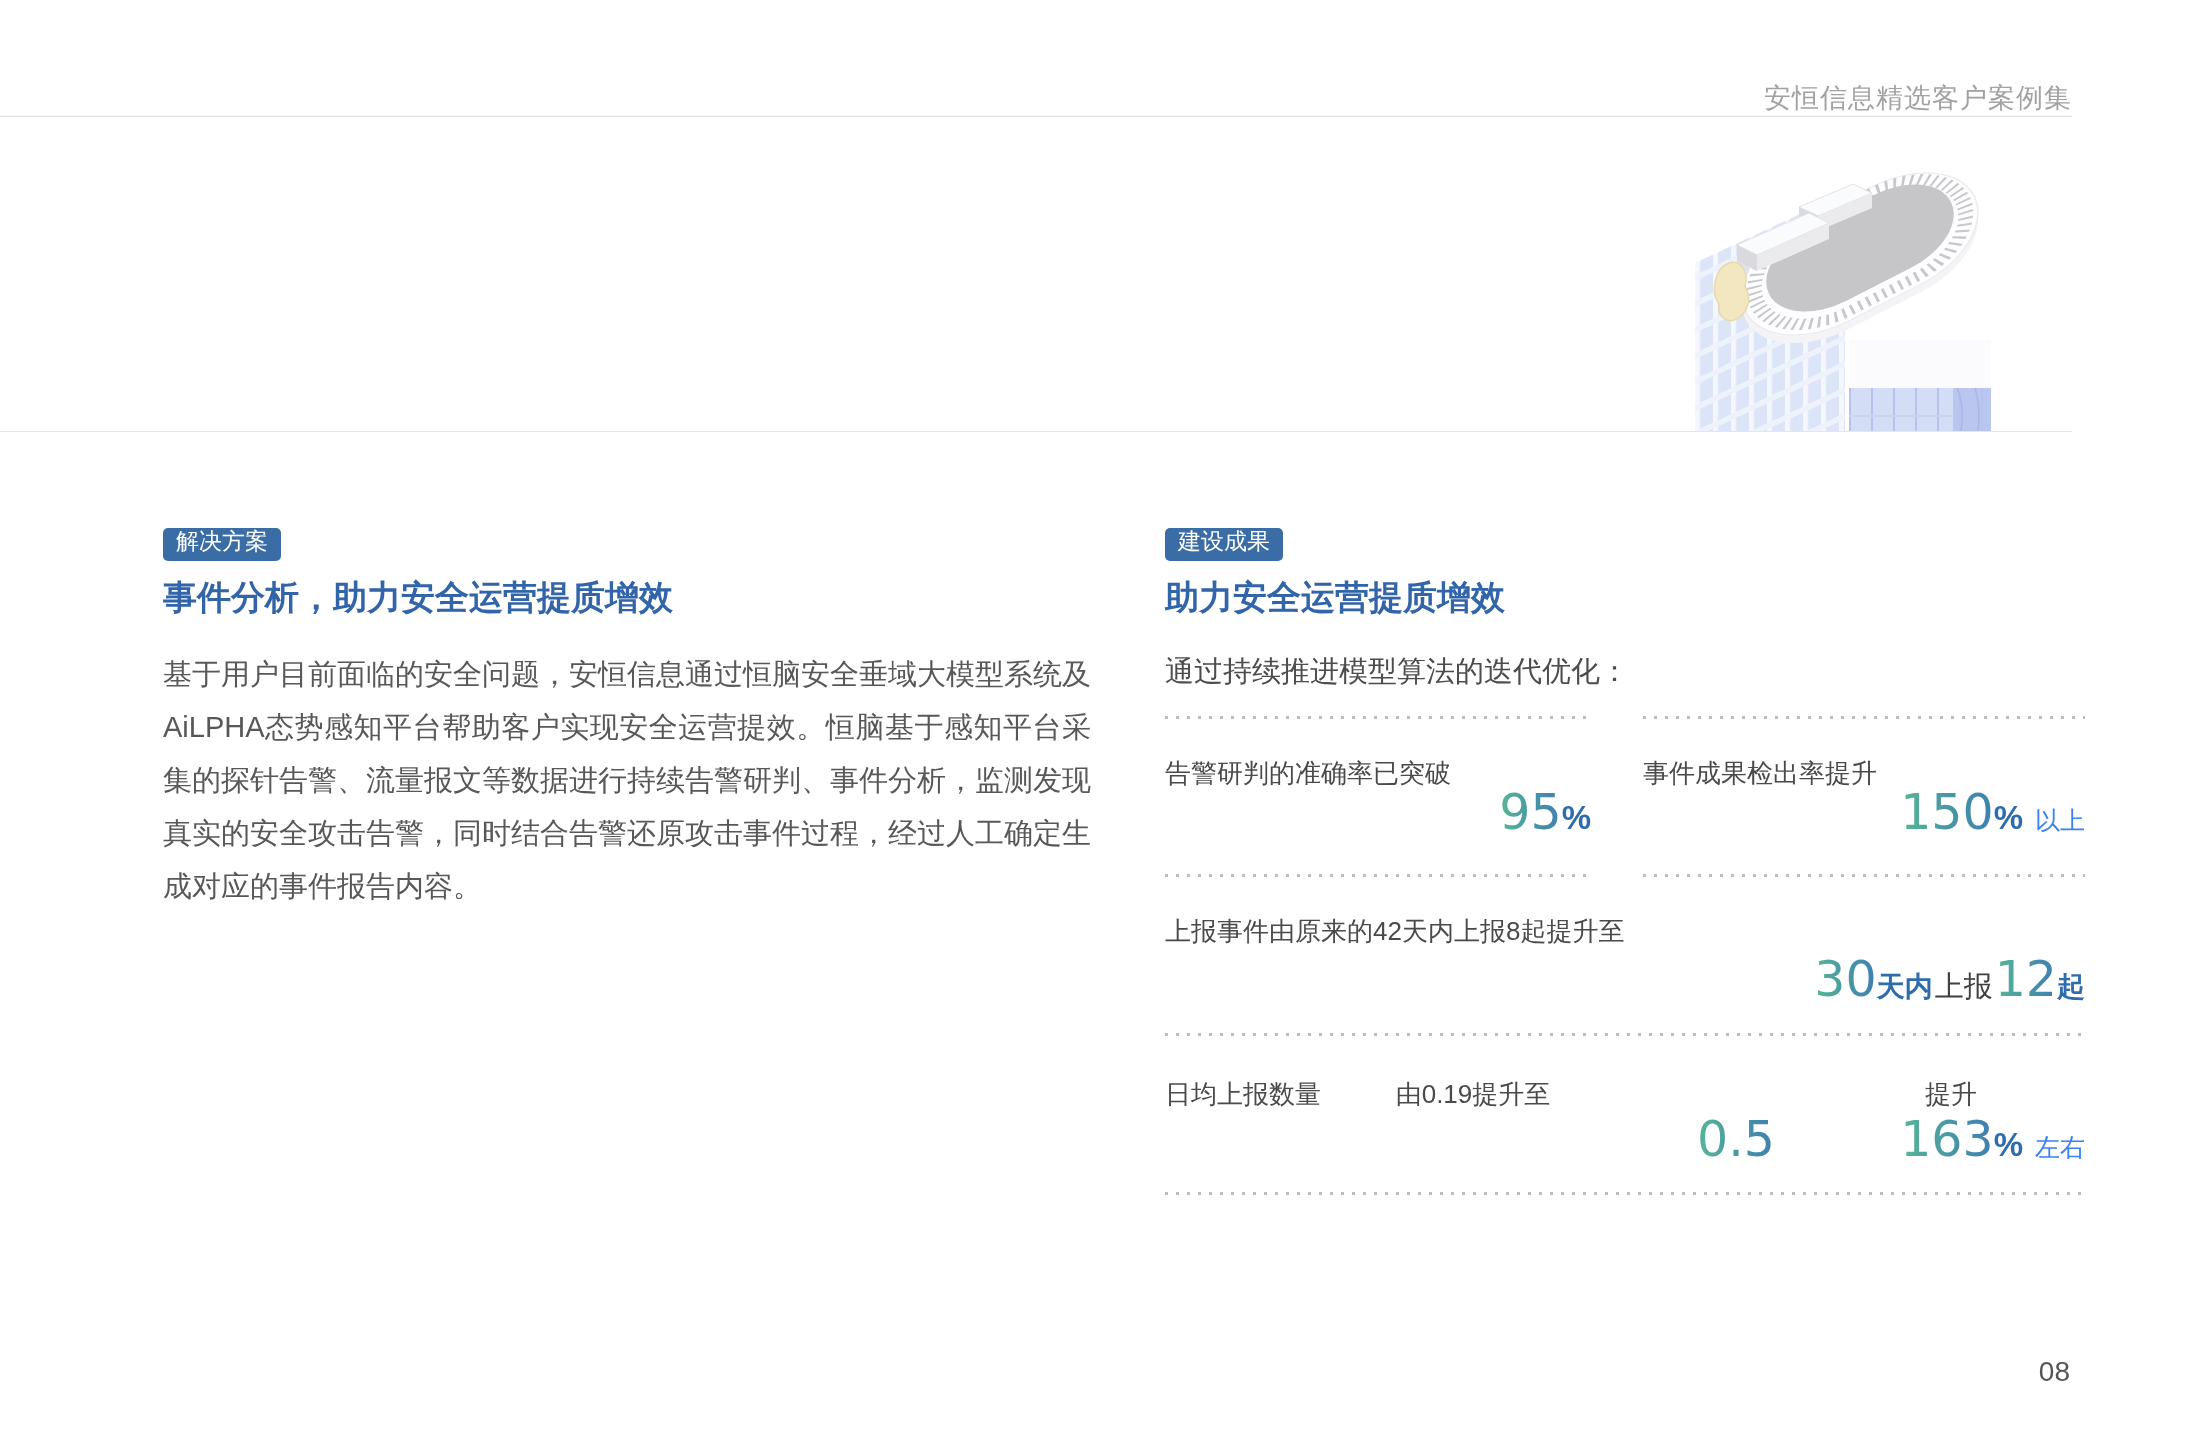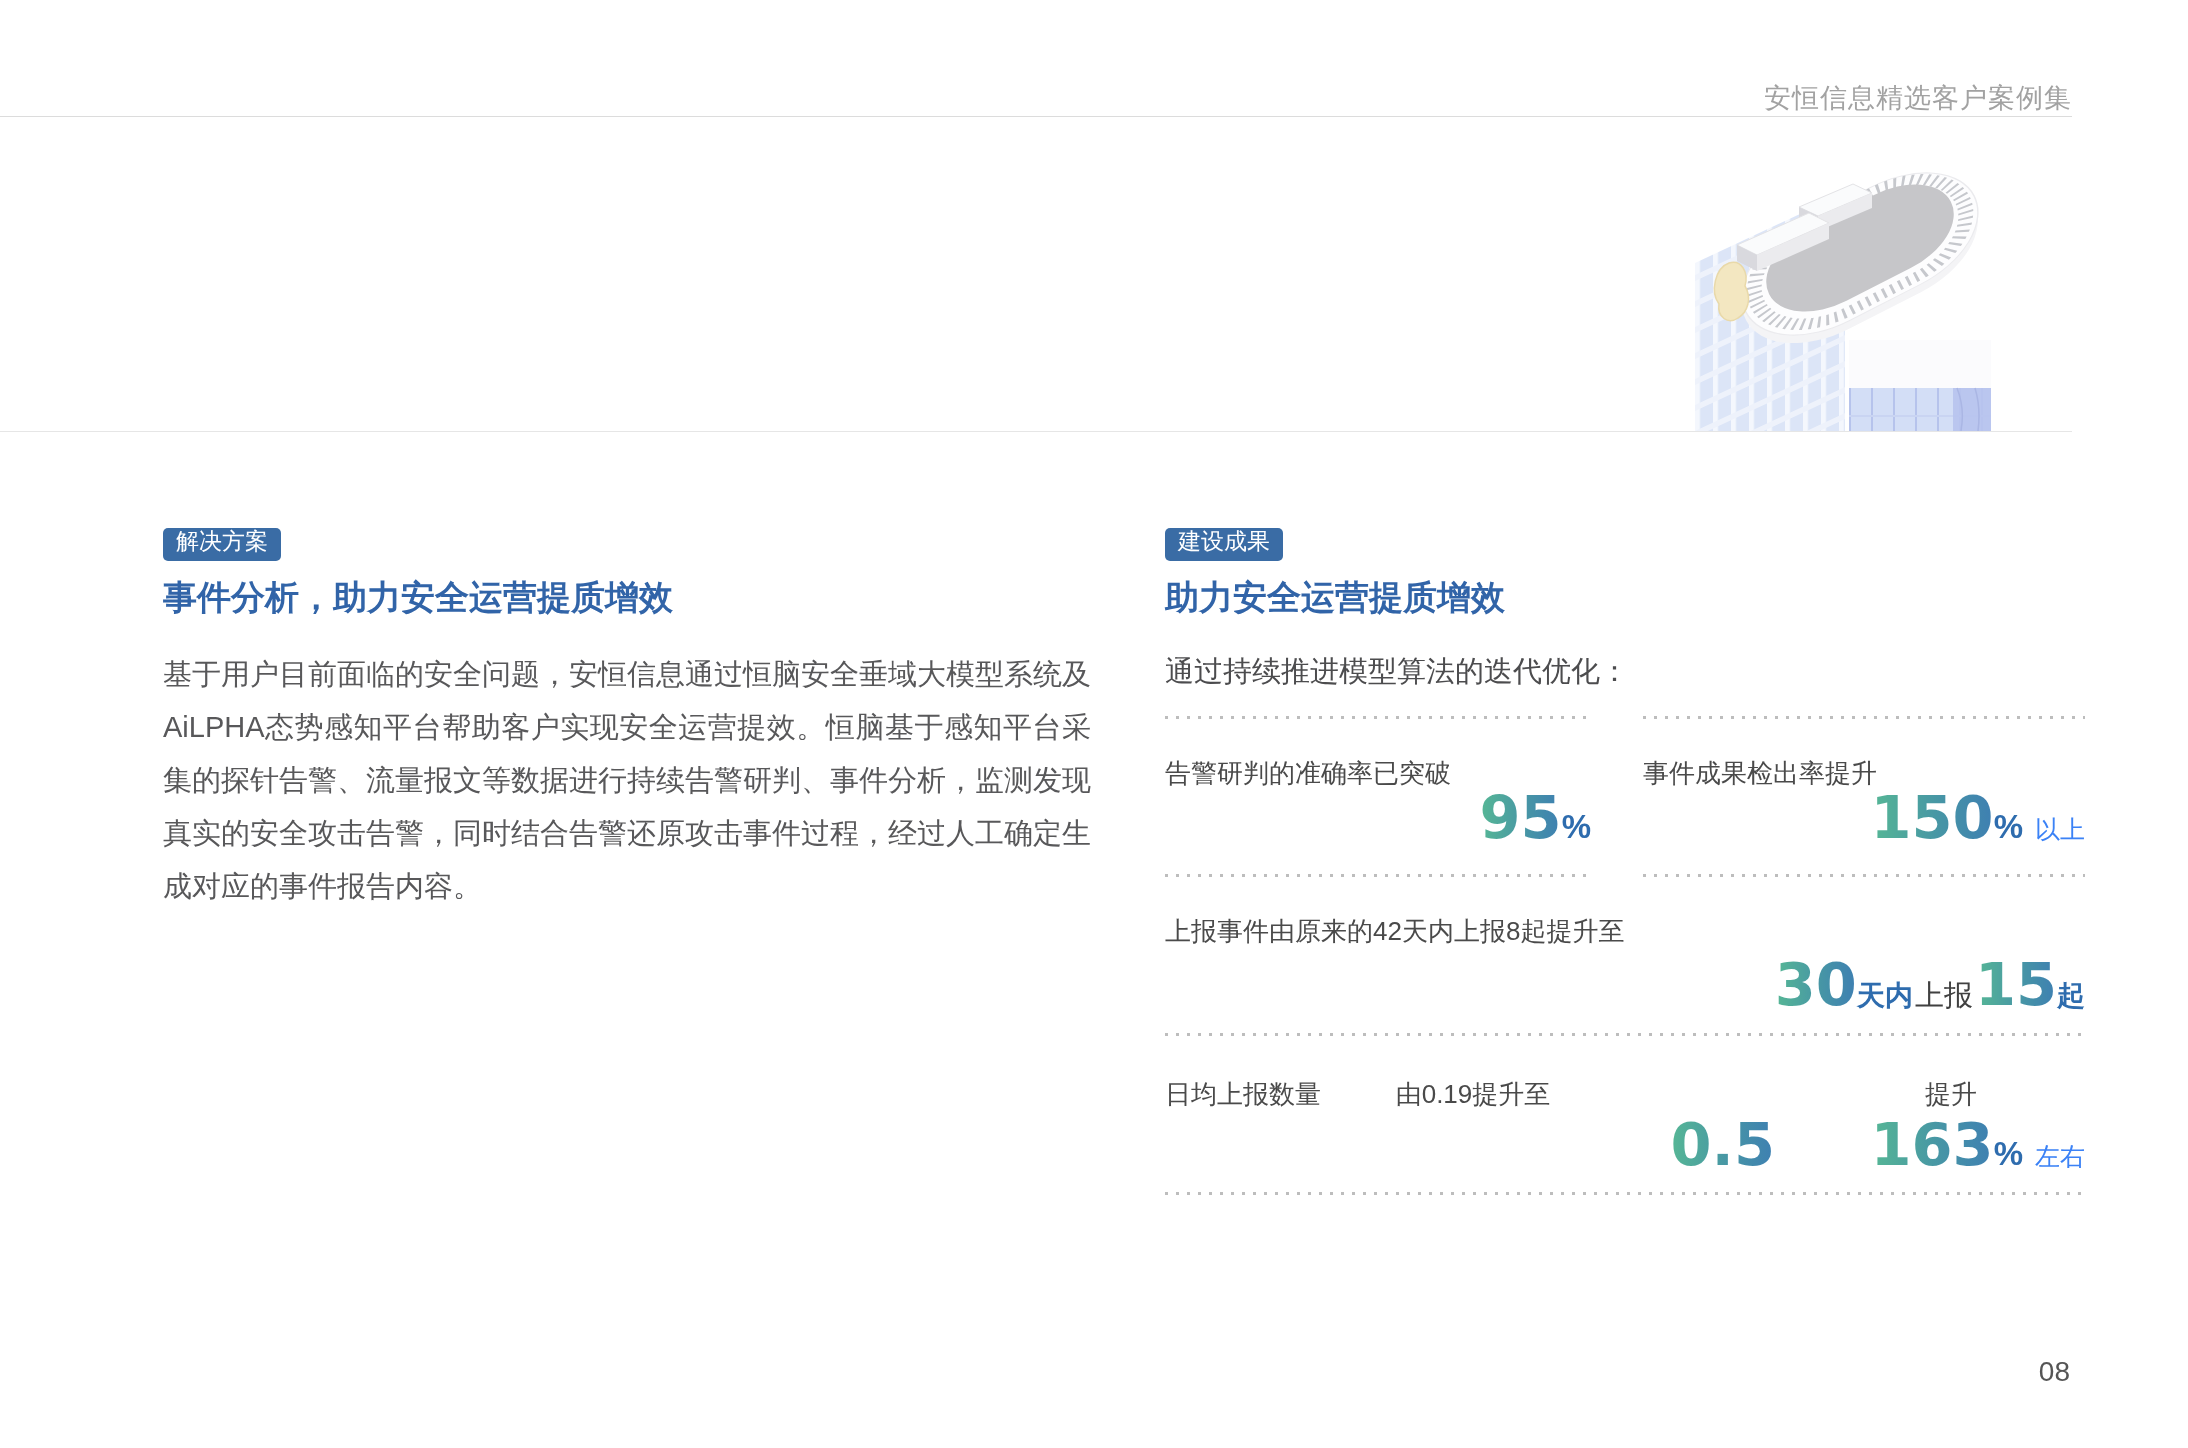--- a/index.html
+++ b/index.html
@@ -72,21 +72,21 @@
 
   .value-line{position:absolute;margin:0;white-space:nowrap;}
   .val-s1{top:786px;left:0;width:426px;text-align:right;}
   .val-s2{top:786px;left:478px;width:442px;text-align:right;}
   .val-s3{top:953px;left:0;width:920px;text-align:right;}
   .val-s4a{top:1113px;left:0;width:610px;text-align:right;}
   .val-s4b{top:1113px;left:0;width:920px;text-align:right;}
 
   .bignum{
     font-family:"DejaVu Sans","Liberation Sans",sans-serif;
-    font-size:59px;font-weight:bold;line-height:1.1;
+    font-size:49px;font-weight:normal;line-height:1.1;
     background:linear-gradient(90deg,#56b795,#4796a5 55%,#3e7fb2);
     -webkit-background-clip:text;background-clip:text;color:transparent;text-align:center;
   }
   .unit{font-size:33px;font-weight:bold;color:#2e6cae;}
   .unit-cn{font-size:28px;font-weight:bold;color:#2e6cae;}
   .suffix{font-size:25px;color:#3b82f6;margin-left:12px;}
   .mid-gray{font-size:29px;color:#404040;margin:0 2px;}
 
   
   .page-number{position:absolute;top:1356px;right:118px;font-size:28px;color:#555555;}
@@ -169,21 +169,21 @@
   <p class="stat-label lab-s1">告警研判的准确率已突破</p>
   <p class="value-line val-s1"><span class="bignum">95</span><span class="unit">%</span></p>
 
   <p class="stat-label lab-s2">事件成果检出率提升</p>
   <p class="value-line val-s2"><span class="bignum">150</span><span class="unit">%</span><span class="suffix">以上</span></p>
 
   <div class="dotline dot2l"></div>
   <div class="dotline dot2r"></div>
 
   <p class="stat-label lab-s3">上报事件由原来的42天内上报8起提升至</p>
-  <p class="value-line val-s3"><span class="bignum">30</span><span class="unit-cn">天内</span><span class="mid-gray">上报</span><span class="bignum">15</span><span class="unit-cn">起</span></p>
+  <p class="value-line val-s3"><span class="bignum">30</span><span class="unit-cn">天内</span><span class="mid-gray">上报</span><span class="bignum">12</span><span class="unit-cn">起</span></p>
 
   <div class="dotline dot3"></div>
 
   <p class="stat-label lab-s4a">日均上报数量</p>
   <p class="stat-label lab-s4b">由0.19提升至</p>
   <p class="stat-label lab-s4c">提升</p>
   <p class="value-line val-s4a"><span class="bignum">0.5</span></p>
   <p class="value-line val-s4b"><span class="bignum">163</span><span class="unit">%</span><span class="suffix">左右</span></p>
 
   <div class="dotline dot4"></div>

